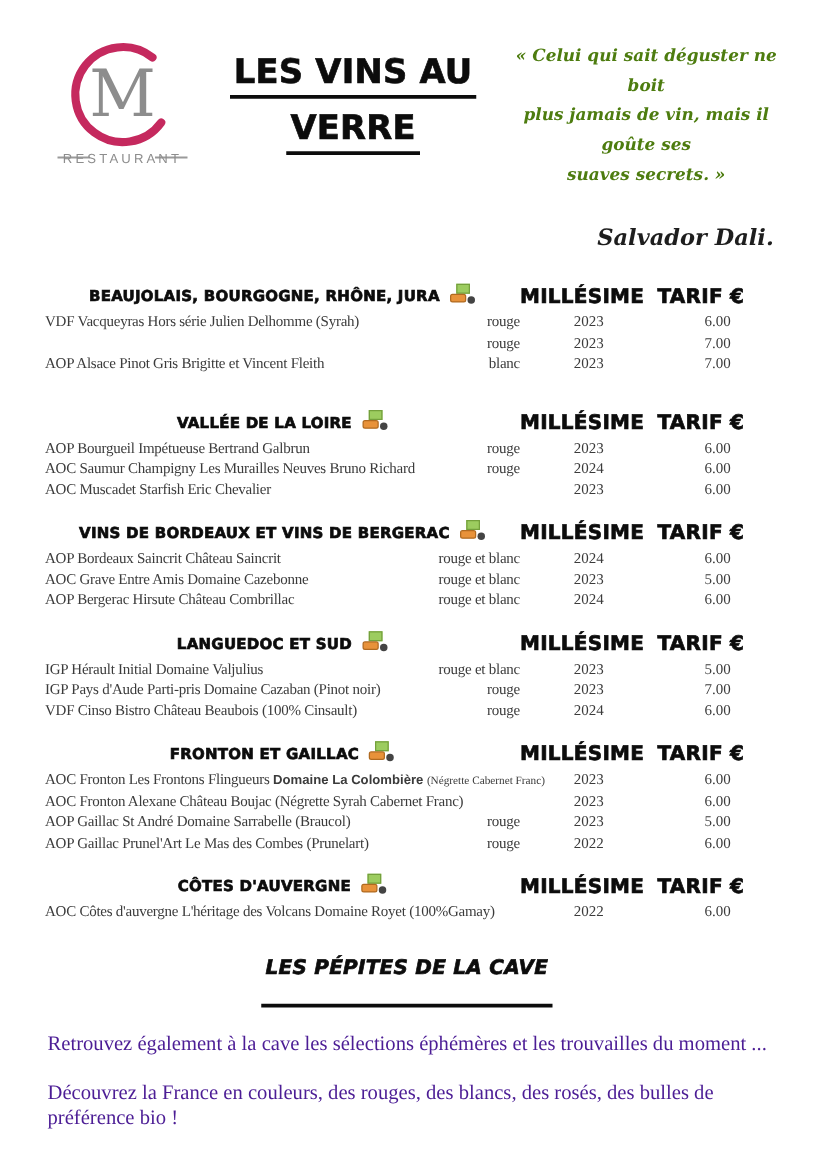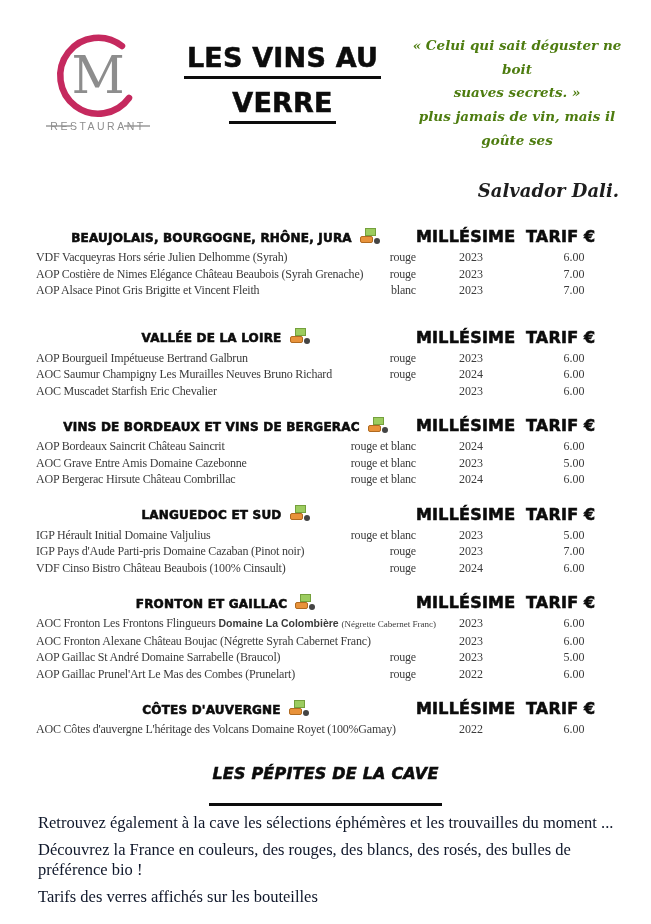--- a/index.html
+++ b/index.html
@@ -62,21 +62,21 @@
   .t-body { position: absolute; bottom: 1px; left: 0; width: 13px; height: 7px; background: #e8923a; border: 1px solid #b06a20; border-radius: 2px; }
   .t-wheel { position: absolute; bottom: 0; right: 1px; width: 6px; height: 6px; background: #444444; border-radius: 50%; }
 
   
   .pepites { margin-top: 26px; text-align: center; }
   .pepites-title {
     display: inline-block; font-size: 16px;
     border-bottom: 3px solid #0c0c0c; padding: 0 3px 20px; font-style: italic;
   }
   .pepites-lines { text-align: left; padding-left: 38px; padding-right: 20px; margin-top: 6px; }
-  .pepite-line { margin-top: 7px; font-size: 16.5px; letter-spacing: 0; color: #0f172a; }
+  .pepite-line { margin-top: 19px; font-size: 16.5px; letter-spacing: 0; color: #4c1d95; }
 </style>
 </head>
 <body>
 
 <div class="page">
 
   <div class="header">
 
     <div class="logo-wrap">
       <svg width="124" height="118" viewBox="0 0 124 118">
@@ -88,22 +88,22 @@
       </svg>
     </div>
 
     <div class="title-block">
       <span class="display main-title-line">LES VINS AU</span><br>
       <span class="display main-title-line">VERRE</span>
     </div>
 
     <div class="quote-block">
       <div class="quote">« Celui qui sait déguster ne boit</div>
+      <div class="quote">plus jamais de vin, mais il goûte ses</div>
       <div class="quote">suaves secrets. »</div>
-      <div class="quote">plus jamais de vin, mais il goûte ses</div>
       <div class="quote-author">Salvador Dali.</div>
     </div>
 
   </div>
 
   <div class="menu">
       <section class="wine-section first">
         <div class="section-header">
           <div class="head-title-cell"><span class="display section-title">BEAUJOLAIS, BOURGOGNE, RHÔNE, JURA</span><span class="tractor-icon"><span class="t-cab"></span><span class="t-body"></span><span class="t-wheel"></span></span></div>
           <div class="display col-head">MILLÉSIME</div>
@@ -112,21 +112,20 @@
         <div class="wine-row">
           <div class="name-cell">
             <span class="wine-name">VDF Vacqueyras Hors série Julien Delhomme (Syrah)</span>
             <span class="wine-color">rouge</span>
           </div>
           <div class="wine-millesime">2023</div>
           <div class="wine-tarif">6.00</div>
         </div>
         <div class="wine-row">
           <div class="name-cell">
-            <span class="wine-name">AOP Costière de Nimes Elégance Château Beaubois (Syrah Grenache)</span>
             <span class="wine-color">rouge</span>
           </div>
           <div class="wine-millesime">2023</div>
           <div class="wine-tarif">7.00</div>
         </div>
         <div class="wine-row">
           <div class="name-cell">
             <span class="wine-name">AOP Alsace Pinot Gris Brigitte et Vincent Fleith</span>
             <span class="wine-color">blanc</span>
           </div>

